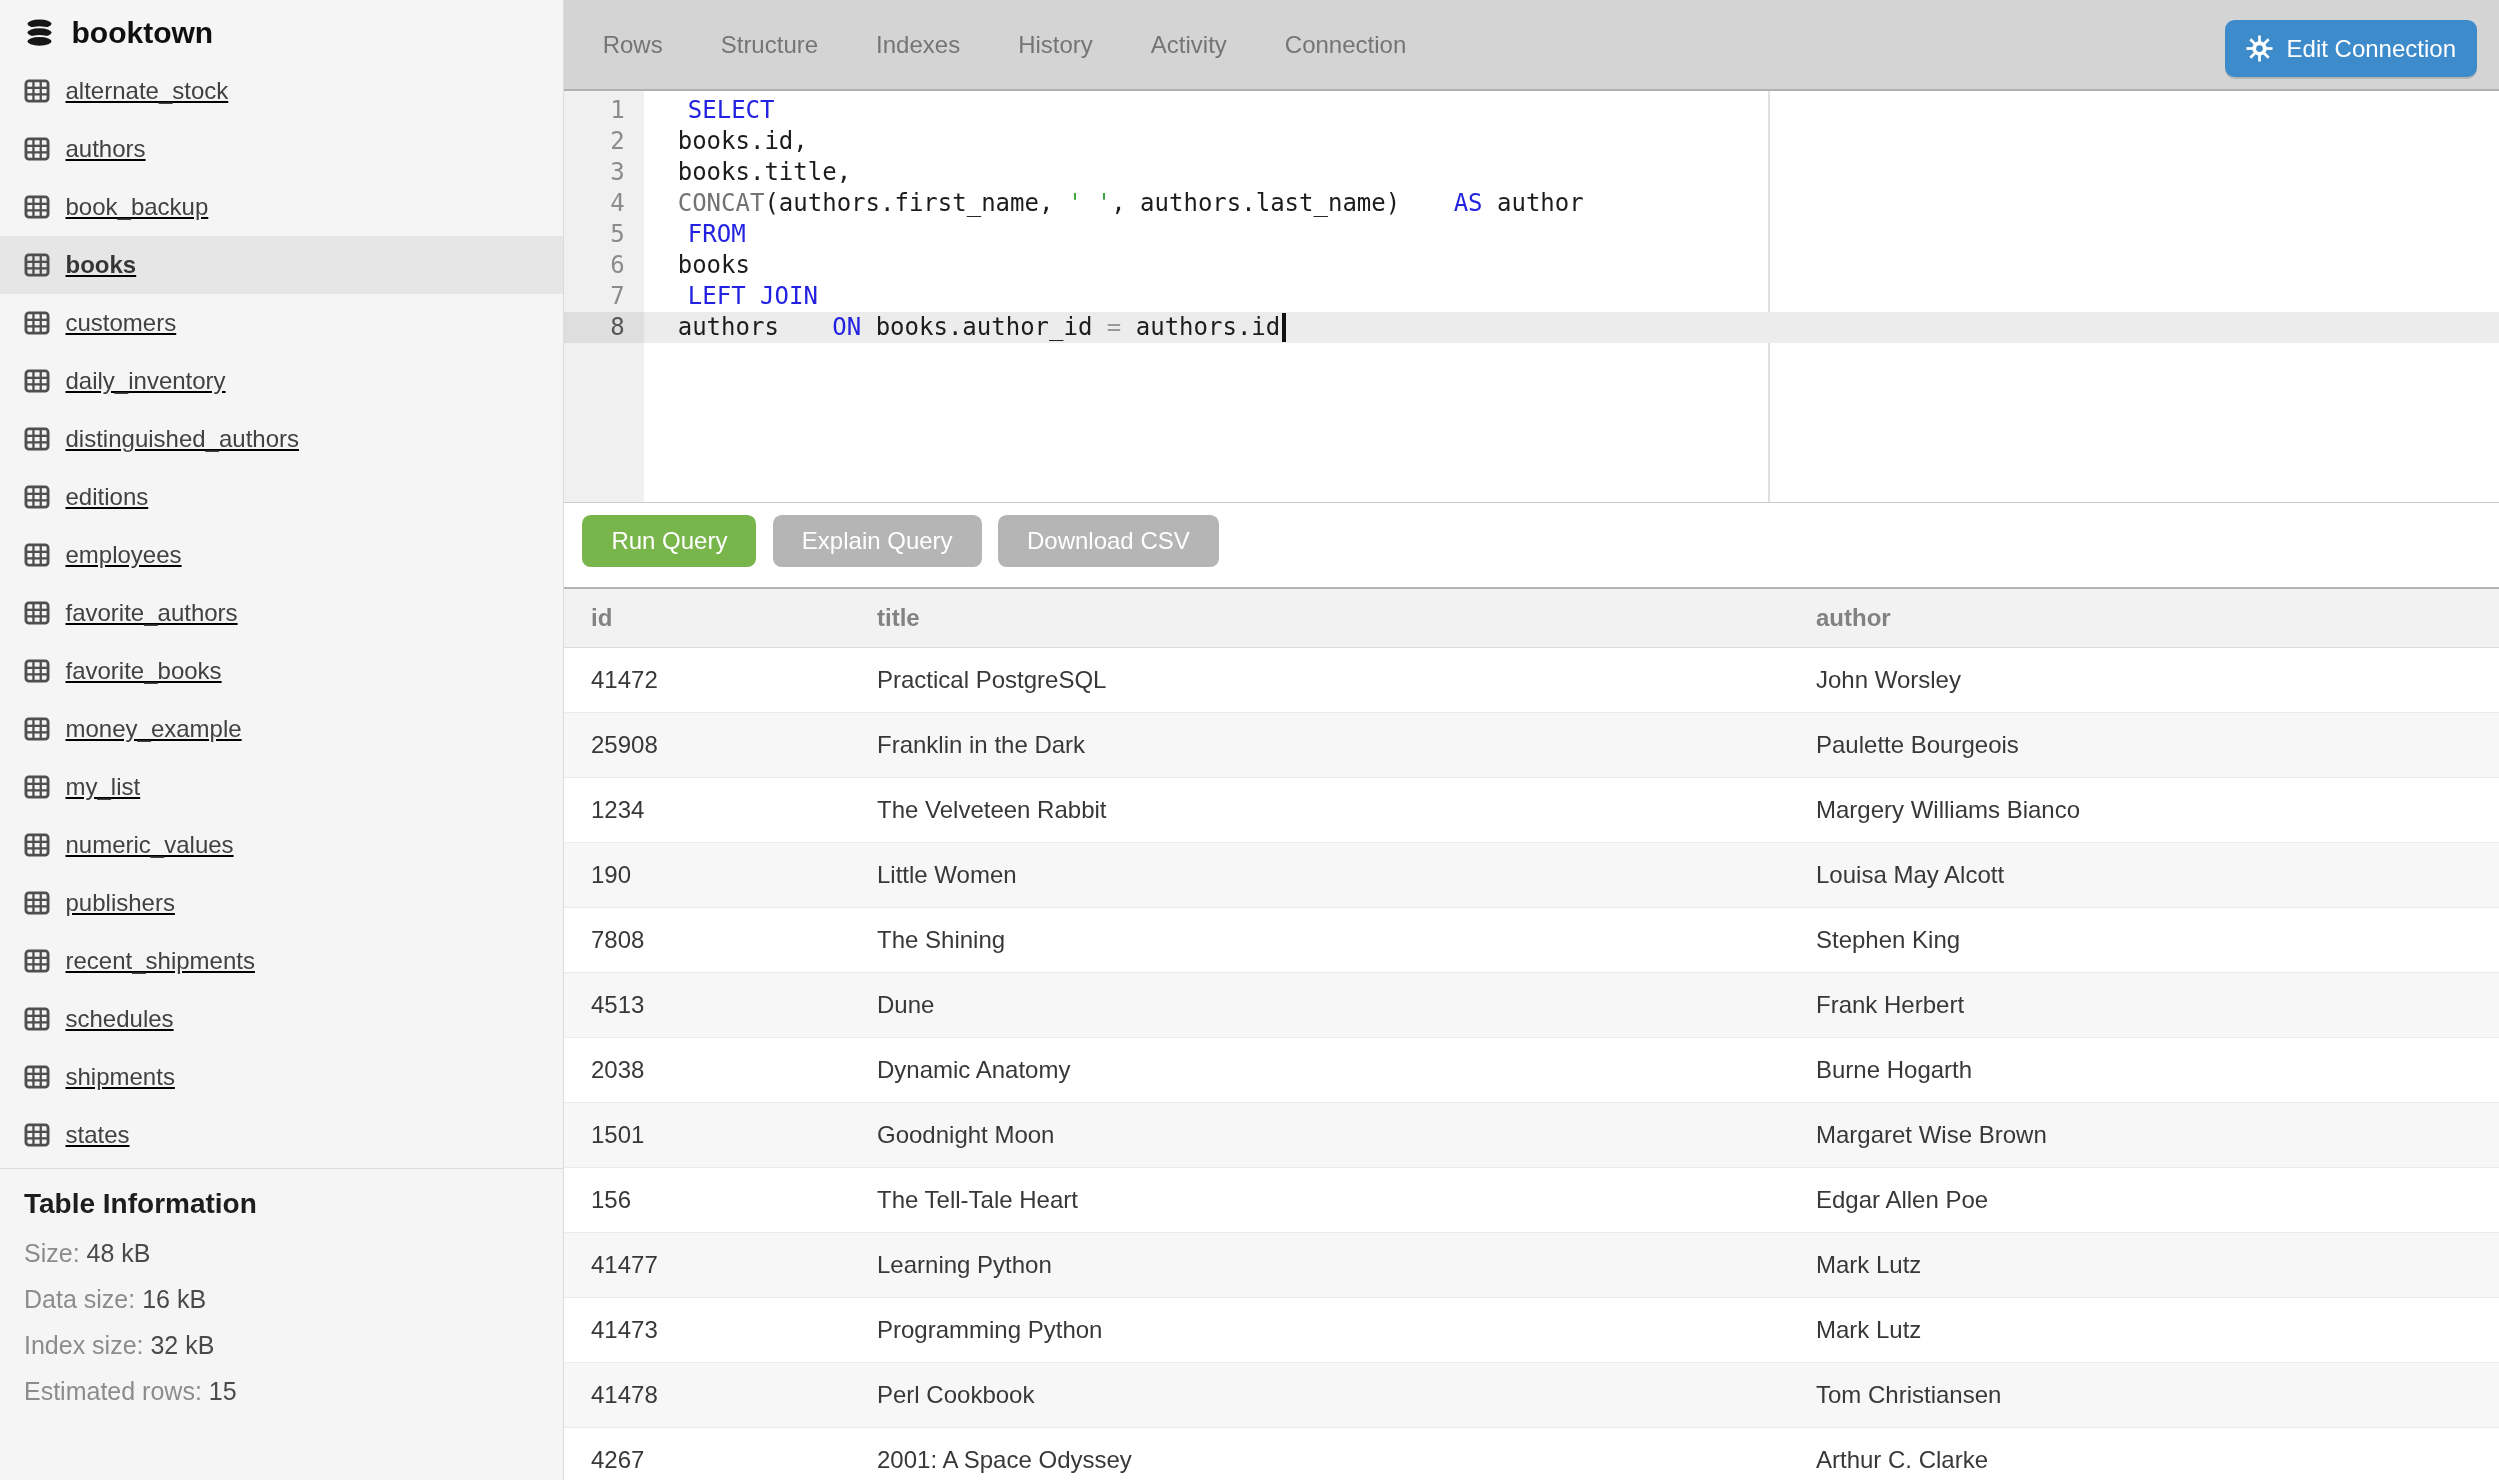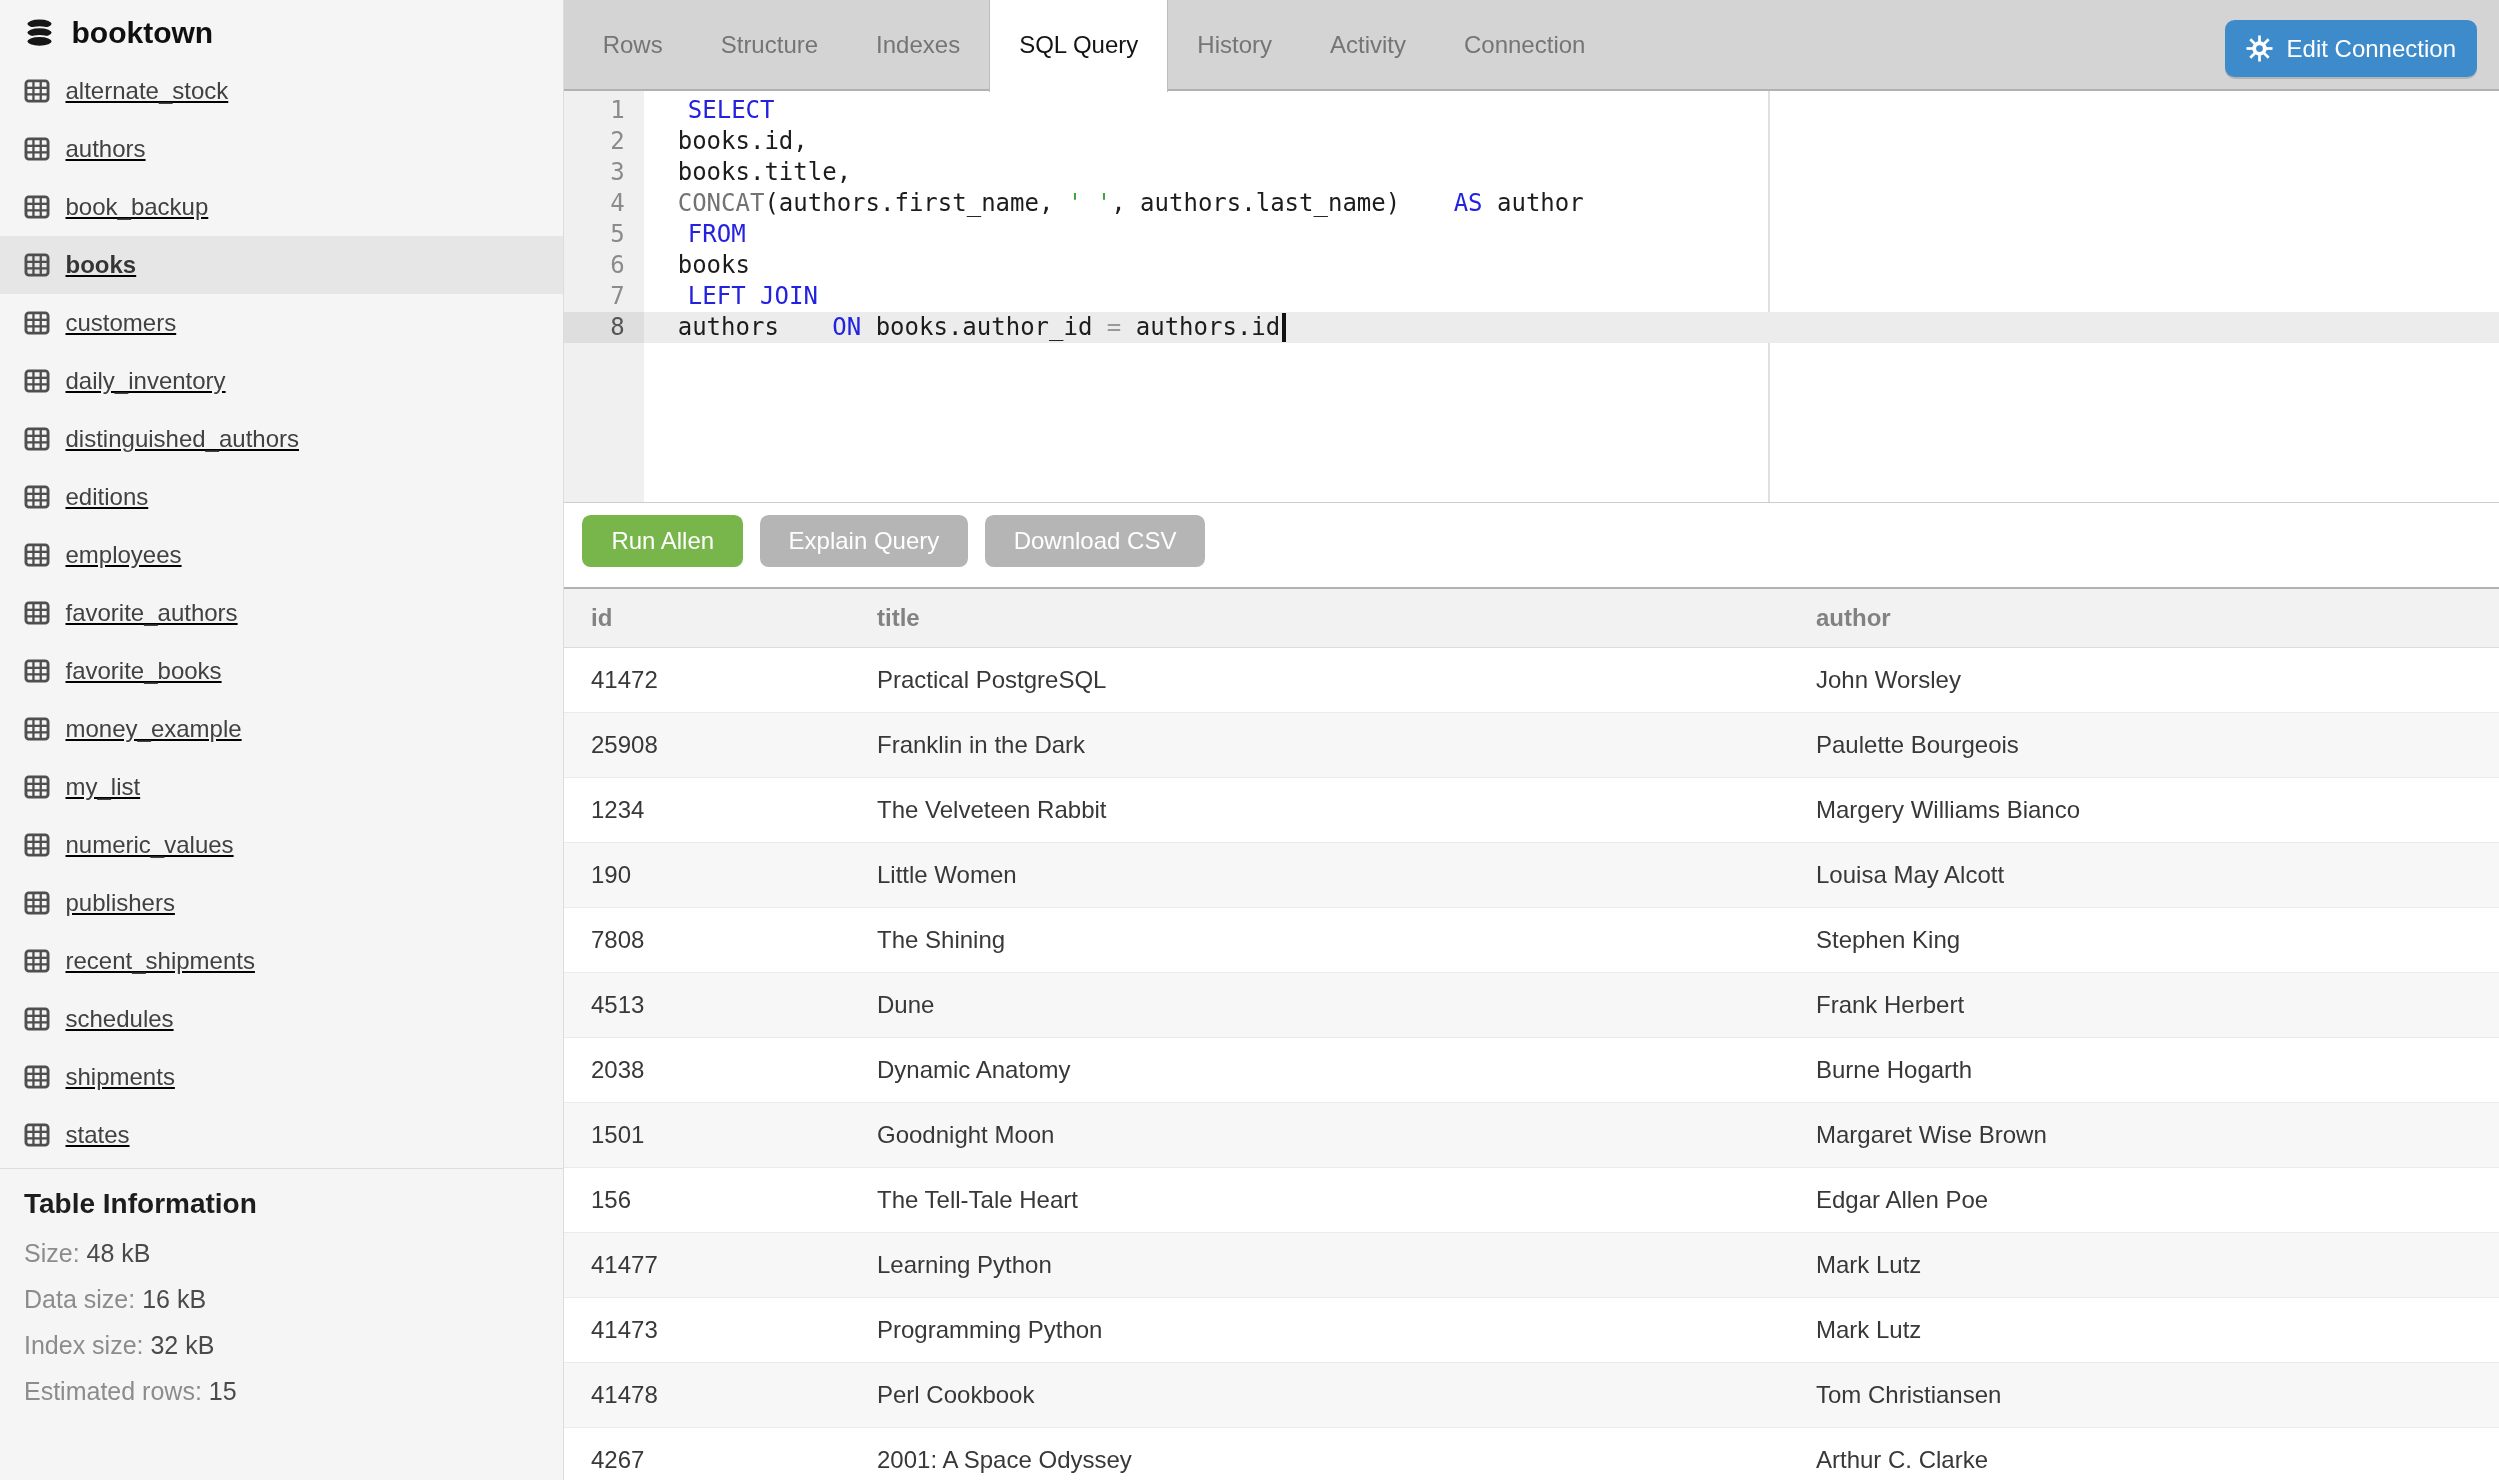--- a/index.html
+++ b/index.html
@@ -321,21 +321,20 @@
         </div>
     </div>
   </aside>
 
   <main class="content">
 
     <div class="tabbar" id="tabbar">
       <div class="tab">Rows</div>
         <div class="tab">Structure</div>
         <div class="tab">Indexes</div>
-        <div class="tab active">SQL Query</div>
         <div class="tab">History</div>
         <div class="tab">Activity</div>
         <div class="tab">Connection</div>
         <button class="edit-conn">
         <svg width="27" height="27" viewBox="0 0 28 28">
           <g fill="#ffffff">
             <rect x="12.6" y="0.5" width="2.8" height="7"></rect>
             <rect x="12.6" y="0.5" width="2.8" height="7" transform="rotate(45 14 14)"></rect>
             <rect x="12.6" y="0.5" width="2.8" height="7" transform="rotate(90 14 14)"></rect>
             <rect x="12.6" y="0.5" width="2.8" height="7" transform="rotate(135 14 14)"></rect>
@@ -382,21 +381,21 @@
           <div class="gutter-cell">7</div>
           <div class="code-cell"><span class="seg-keyword">LEFT JOIN</span></div>
         </div>
         <div class="code-line active">
           <div class="gutter-cell">8</div>
           <div class="code-cell"><span class="seg-plain">  authors </span><span class="seg-keyword">ON</span><span class="seg-plain"> books.author_id </span><span class="seg-operator">=</span><span class="seg-plain"> authors.id</span><span class="caret"></span></div>
         </div>
       </div>
 
     <div class="actions">
-      <button class="btn run">Run Allen</button>
+      <button class="btn run">Run Query</button>
       <button class="btn gray">Explain Query</button>
       <button class="btn gray">Download CSV</button>
     </div>
 
     <div class="results-wrap">
       <table class="results">
         <colgroup>
             <col style="width:286px">
             <col style="width:939px">
             <col>

